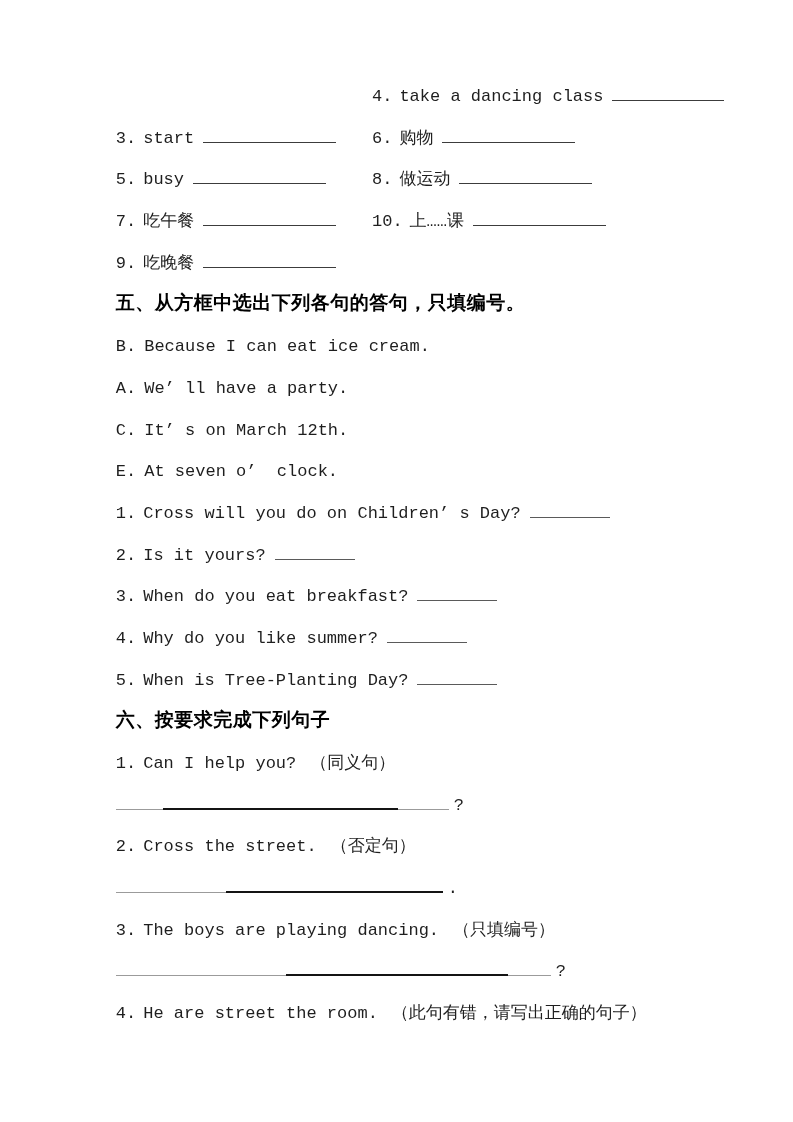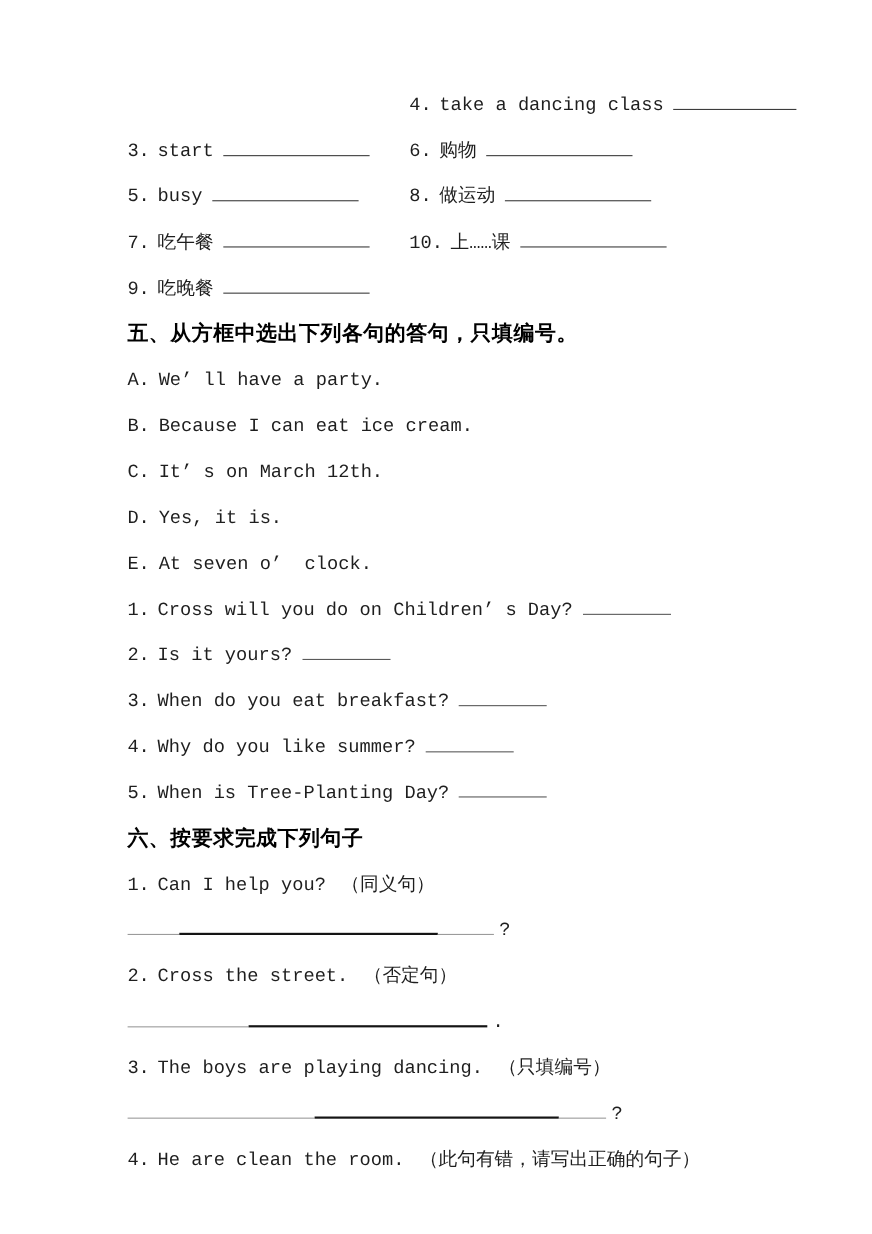--- a/index.html
+++ b/index.html
@@ -79,30 +79,27 @@
   <div class="line">
     <span class="num">9.</span><span>吃晚餐</span><span class="blank vb"></span>
     <span class="cell-right"><span class="num">10.</span><span>上……课</span><span class="blank vb"></span></span>
   </div>
 
   <div class="line">
     <span class="heading">五、从方框中选出下列各句的答句，只填编号。</span>
   </div>
 
   <div class="line">
+    <span class="label">B.</span><span>Because I can eat ice cream.</span>
+  </div>
+  <div class="line">
     <span class="label">A.</span><span>We’ ll have a party.</span>
   </div>
   <div class="line">
-    <span class="label">B.</span><span>Because I can eat ice cream.</span>
-  </div>
-  <div class="line">
     <span class="label">C.</span><span>It’ s on March 12th.</span>
-  </div>
-  <div class="line">
-    <span class="label">D.</span><span>Yes, it is.</span>
   </div>
   <div class="line">
     <span class="label">E.</span><span>At seven o’  clock.</span>
   </div>
 
   <div class="line">
     <span class="num">1.</span><span>Cross will you do on Children’ s Day?</span><span class="blank qb"></span>
   </div>
   <div class="line">
     <span class="num">2.</span><span>Is it yours?</span><span class="blank qb"></span>
@@ -136,16 +133,16 @@
   </div>
 
   <div class="line">
     <span class="num">3.</span><span>The boys are playing dancing.</span><span class="note">（只填编号）</span>
   </div>
   <div class="line">
     <span class="seg thin b3a"></span><span class="seg thick b3b"></span><span class="seg thin b3c"></span><span class="endp">?</span>
   </div>
 
   <div class="line">
-    <span class="num">4.</span><span>He are clean the room.</span><span class="note">（此句有错，请写出正确的句子）</span>
+    <span class="num">4.</span><span>He are street the room.</span><span class="note">（此句有错，请写出正确的句子）</span>
   </div>
 
 </div>
 
 </body></html>

